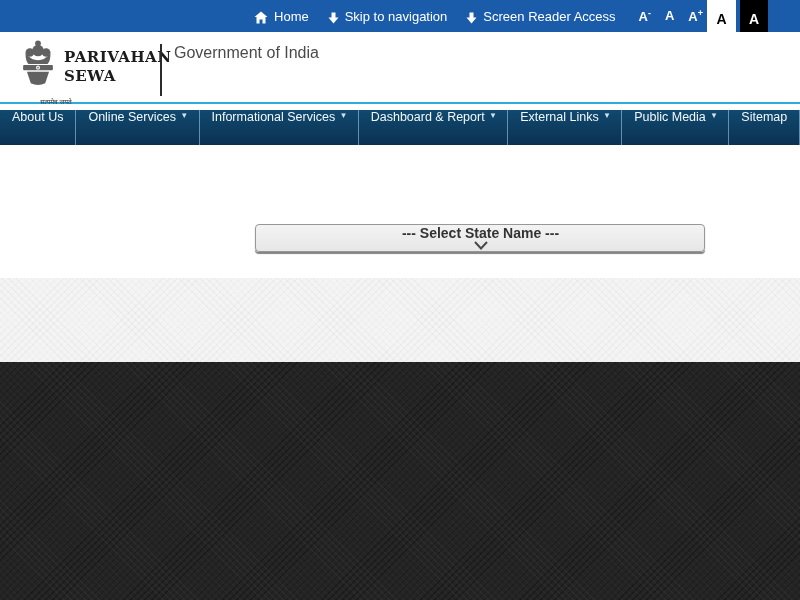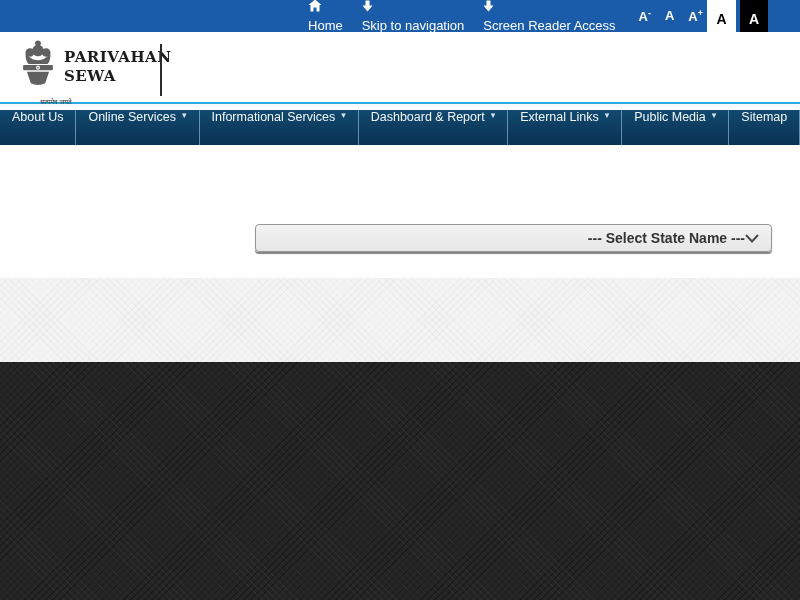--- a/index.html
+++ b/index.html
@@ -3,21 +3,21 @@
 <meta charset="utf-8">
 <style>
   * { margin:0; padding:0; box-sizing:border-box; }
   html,body { width:800px; height:600px; }
   body { font-family:"Liberation Sans", sans-serif; }
   .screen { position:relative; width:800px; height:600px; overflow:hidden; background:#fff; }
 
   
   .topbar { position:absolute; top:0; left:0; width:800px; height:32px; background:#1a5caa; }
   .topbar-links { position:absolute; right:97px; top:0; height:32px; display:flex; align-items:center; gap:19px; color:#fff; font-size:13px; white-space:nowrap; }
-  .tlink { display:flex; align-items:flex-start; gap:6px; color:#fff; cursor:pointer; text-decoration:none;flex-direction:column; }
+  .tlink { display:flex; align-items:flex-end; gap:6px; color:#fff; cursor:pointer; text-decoration:none; }
   .fontctl { display:flex; align-items:center; gap:14px; margin-left:4px; font-weight:bold; }
   .fontctl a { cursor:pointer; }
   .fontctl sup { font-size:9px; }
   .sq { position:absolute; top:0; height:37px; display:flex; align-items:center; justify-content:center; font-size:14px; font-weight:bold; cursor:pointer; }
   .sq-light { left:707px; width:29px; background:#ffffff; color:#000; }
   .sq-dark  { left:740px; width:28px; background:#000000; color:#fff; }
   .sq-lang  { left:768px; width:32px; background:#1a5caa; color:#fff; font-size:12.5px; font-weight:normal;margin-top:24px; }
 
   
   .header { position:absolute; top:32px; left:0; width:800px; height:72px; background:#fff; border-bottom:2px solid #2aabe2; }
@@ -31,21 +31,21 @@
   
   .mainnav { position:absolute; top:110px; left:0; width:800px; height:35px; background:linear-gradient(180deg,#11496f,#0a3152); display:flex; overflow:hidden; white-space:nowrap; }
   .nav-item { display:flex; align-items:flex-start; gap:6px; padding:0 12px; color:#f2f8fc; font-size:12.5px; border-right:1px solid rgba(173,214,240,0.55); cursor:pointer; }
   .caret { font-size:9px; color:#cfe3f2; }
 
   
   .pagebar { position:absolute; top:158px; left:0; width:800px; height:31px; background:#29abe2; }
   .pagebar h1 { font-family:"DejaVu Serif", serif; font-weight:600; font-size:21px; line-height:31px; color:#12374f; padding-left:10px; }
 
   
-  .state-select { position:absolute; left:255px; top:224px; width:517px; height:28px; background:linear-gradient(180deg,#f3f3f3,#e7e7e7); border:1px solid #979797; border-radius:4px; box-shadow:0 2px 1px rgba(100,100,100,0.8); display:flex; align-items:center; justify-content:flex-end; padding:0 12px 0 13px; cursor:pointer; }
+  .state-select { position:absolute; left:255px; top:224px; width:450px; height:28px; background:linear-gradient(180deg,#f3f3f3,#e7e7e7); border:1px solid #979797; border-radius:4px; box-shadow:0 2px 1px rgba(100,100,100,0.8); display:flex; align-items:center; justify-content:flex-start; padding:0 12px 0 13px; cursor:pointer;flex-direction:column; }
   .state-select .val { font-size:14px; font-weight:bold; color:#333; }
 
   
   .grayband { position:absolute; top:278px; left:0; width:800px; height:84px; background-color:#f4f4f4;
     background-image:repeating-linear-gradient(45deg, rgba(0,0,0,0.028) 0 1px, transparent 1px 5px),
                      repeating-linear-gradient(135deg, rgba(0,0,0,0.028) 0 1px, transparent 1px 5px); }
 
   
   .footer { position:absolute; top:362px; left:0; width:800px; height:238px; background-color:#242424;
     background-image:repeating-linear-gradient(45deg, rgba(255,255,255,0.035) 0 1px, transparent 1px 5px),
@@ -110,20 +110,21 @@
         <circle cx="20" cy="28.8" r="2.2" fill="#e8e8e8"></circle>
         <circle cx="20" cy="28.8" r="0.8" fill="#616161"></circle>
       </svg>
       <div class="emblem-caption">सत्यमेव जयते</div>
     </div>
     <div class="brand">
       <div>PARIVAHAN</div>
       <div>SEWA</div>
     </div>
     <div class="hdivider"></div>
+    <div class="gov">Government of India</div>
   </div>
 
   <nav class="mainnav">
     <div class="nav-item">
       <span>About Us</span>
     </div>
     <div class="nav-item">
       <span>Online Services</span>
       <span class="caret">▾</span>
     </div>

